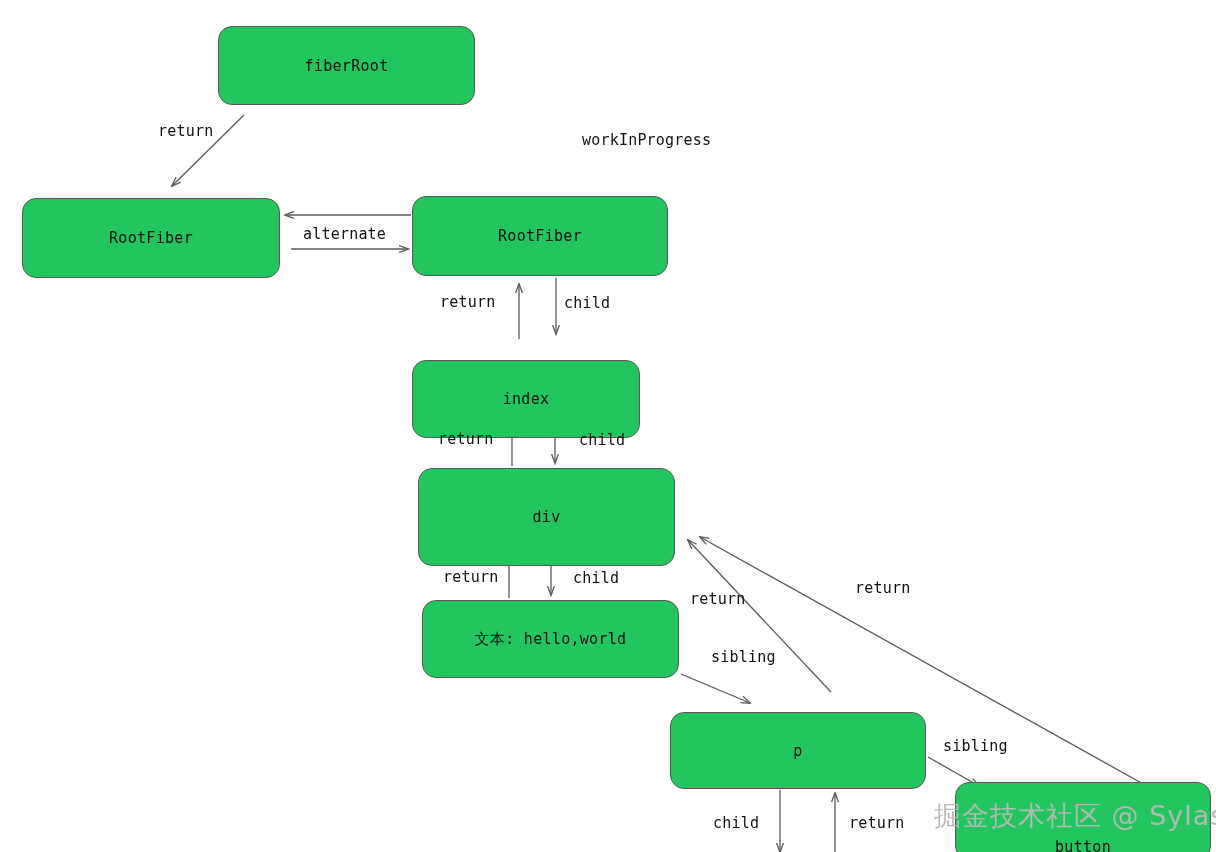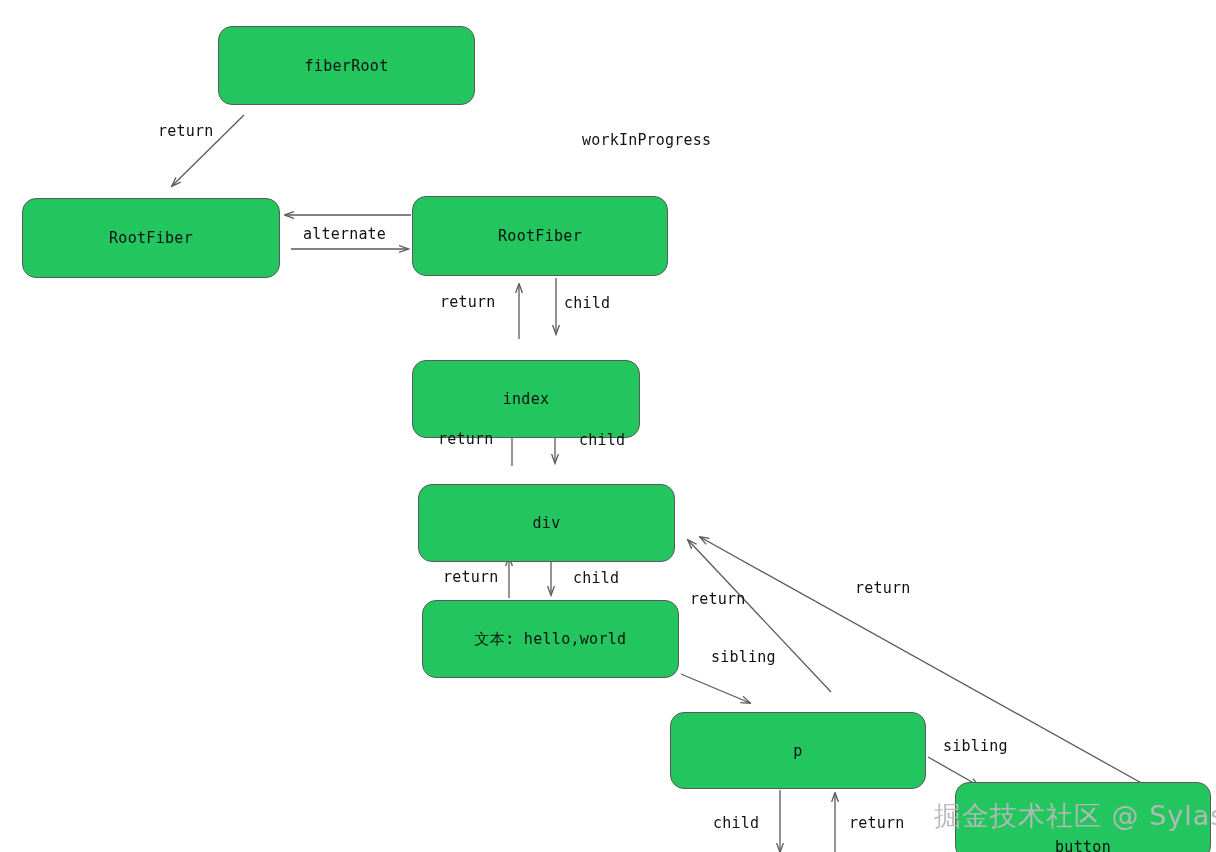--- a/index.html
+++ b/index.html
@@ -114,21 +114,21 @@
   </div>
 
   <div class="node" style="left:412px; top:196px; width:256px; height:80px;">
     <span>RootFiber</span>
   </div>
 
   <div class="node" style="left:412px; top:360px; width:228px; height:78px;">
     <span>index</span>
   </div>
 
-  <div class="node" style="left:418px; top:468px; width:257px; height:78px;margin-top:16px;">
+  <div class="node" style="left:418px; top:468px; width:257px; height:98px;">
     <span>div</span>
   </div>
 
   <div class="node" style="left:422px; top:600px; width:257px; height:78px;align-items:center;">
     <span>文本: hello,world</span>
   </div>
 
   <div class="node" style="left:670px; top:712px; width:256px; height:77px;">
     <span>p</span>
   </div>

